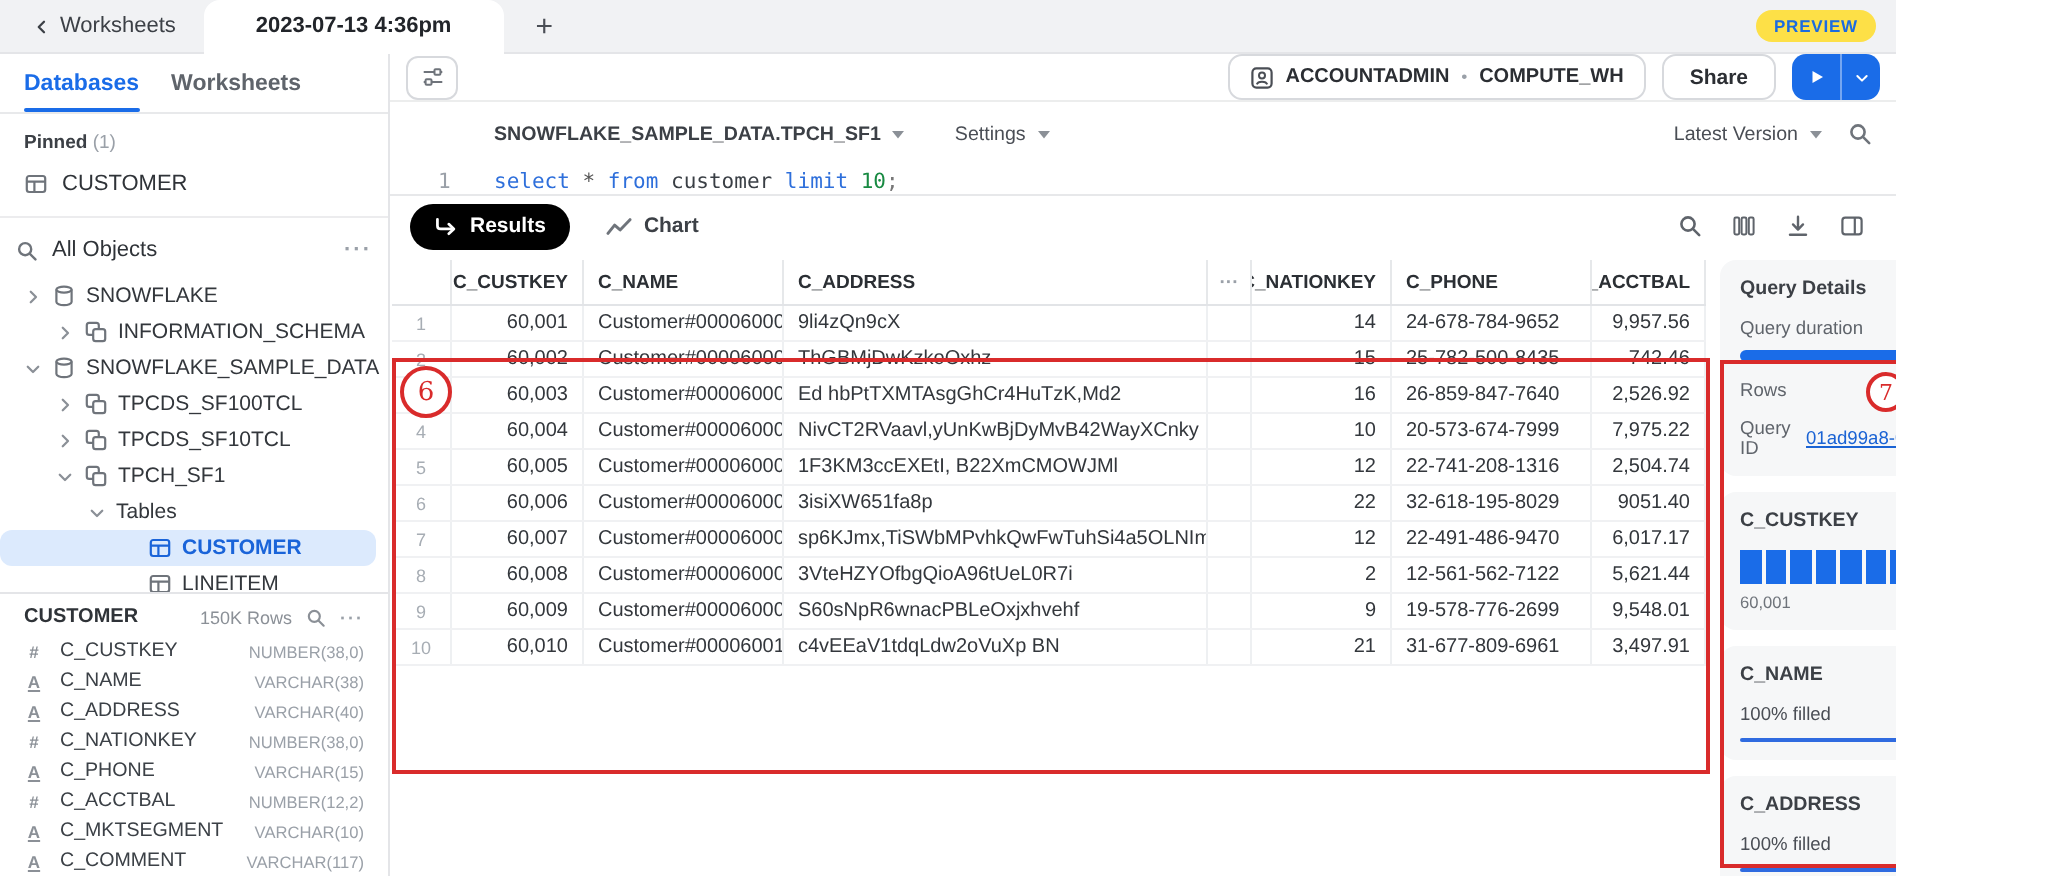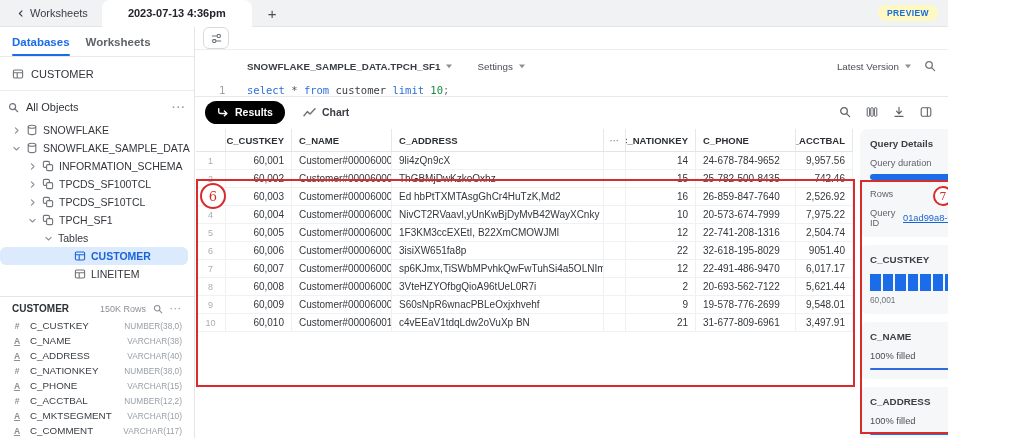--- a/index.html
+++ b/index.html
@@ -8,21 +8,21 @@
     width:948px; height:438px; position:relative; overflow:hidden;
     font-family:"Liberation Sans", sans-serif; font-size:11px; color:#33373c; background:#fff;
   }
   .ic { display:inline-block; flex:none; }
   
   .topbar { height:27px; background:#f1f2f4; border-bottom:1px solid #e4e5e8; display:flex; align-items:center; padding-left:8px; }
   .back-btn { display:flex; align-items:center; gap:5px; color:#3c4046; font-size:11px; padding:0 8px; cursor:pointer; }
   .back-btn .ic { width:9px; height:9px; }
   .wtab { height:27px; background:#fff; border-radius:8px 8px 0 0; display:flex; align-items:center; padding:0 26px; font-weight:bold; font-size:11px; color:#22252a; margin-left:6px; }
   .plus-btn { font-size:15px; color:#4a4e55; margin-left:16px; cursor:pointer; }
-  .preview { margin-left:auto; margin-right:10px; background:#fef9c3; color:#1b6be0; font-size:8.5px; font-weight:bold; padding:3px 9px; border-radius:9px; letter-spacing:.4px; }
+  .preview { margin-left:auto; margin-right:10px; background:#fde047; color:#1b6be0; font-size:8.5px; font-weight:bold; padding:3px 9px; border-radius:9px; letter-spacing:.4px; }
   
   .app { display:flex; height:411px; }
   .sidebar { width:195px; min-width:195px; border-right:1px solid #e4e5e8; display:flex; flex-direction:column; background:#fff; }
   .side-tabs { display:flex; gap:16px; padding:0 12px; height:30px; align-items:center; border-bottom:1px solid #e8e9eb; }
   .side-tab { font-size:11.5px; font-weight:bold; color:#5f646b; height:100%; display:flex; align-items:center; position:relative; cursor:pointer; }
   .side-tab.active { color:#1a6ce8; }
   .side-tab.active::after { content:""; position:absolute; left:0; right:0; bottom:0; height:2px; background:#1a6ce8; border-radius:1px; }
   .side-scroll { flex:1; overflow:hidden; padding-top:6px; }
   .sec-label { padding:3px 12px 4px; font-size:9.5px; font-weight:bold; color:#3c4046; }
   .sec-label .count { color:#9aa0a8; font-weight:normal; }
@@ -205,20 +205,24 @@
   </div>
 
   <div class="app">
 
     <div class="sidebar">
       <div class="side-tabs">
         <div class="side-tab active">Databases</div>
         <div class="side-tab">Worksheets</div>
       </div>
       <div class="side-scroll">
+        <div class="sec-label">
+          <span>Pinned</span>
+          <span class="count">(1)</span>
+        </div>
         <div class="pinned-item">
           <svg class="ic">
               <use href="#i-table"></use>
             </svg>
           <span>CUSTOMER</span>
         </div>
         <div class="sdivider"></div>
         <div class="all-objects">
           <svg class="ic">
               <use href="#i-search"></use>
@@ -229,37 +233,37 @@
         <div id="tree">
             <div class="tree-row" style="padding-left: 12px; align-items: center;">
               <svg class="ic chev">
                 <use href="#i-chevR"></use>
               </svg>
               <svg class="ic ticon">
                 <use href="#i-database"></use>
               </svg>
               <span>SNOWFLAKE</span>
             </div>
+            <div class="tree-row" style="padding-left: 28px;">
+              <svg class="ic chev">
+                <use href="#i-chevR"></use>
+              </svg>
+              <svg class="ic ticon">
+                <use href="#i-schema"></use>
+              </svg>
+              <span>INFORMATION_SCHEMA</span>
+            </div>
             <div class="tree-row" style="padding-left: 12px;">
               <svg class="ic chev">
                 <use href="#i-chevD"></use>
               </svg>
               <svg class="ic ticon">
                 <use href="#i-database"></use>
               </svg>
               <span>SNOWFLAKE_SAMPLE_DATA</span>
-            </div>
-            <div class="tree-row" style="padding-left: 28px;">
-              <svg class="ic chev">
-                <use href="#i-chevR"></use>
-              </svg>
-              <svg class="ic ticon">
-                <use href="#i-schema"></use>
-              </svg>
-              <span>INFORMATION_SCHEMA</span>
             </div>
             <div class="tree-row" style="padding-left: 28px;">
               <svg class="ic chev">
                 <use href="#i-chevR"></use>
               </svg>
               <svg class="ic ticon">
                 <use href="#i-schema"></use>
               </svg>
               <span>TPCDS_SF100TCL</span>
             </div>
@@ -358,20 +362,43 @@
           </div>
       </div>
     </div>
 
     <div class="main">
       <div class="main-head">
         <div class="sliders-btn">
           <svg class="ic">
               <use href="#i-sliders"></use>
             </svg>
+        </div>
+        <div class="head-right">
+          <div class="ctx-btn">
+            <svg class="ic">
+                <use href="#i-person"></use>
+              </svg>
+            <span>ACCOUNTADMIN</span>
+            <span class="ctx-sep">•</span>
+            <span>COMPUTE_WH</span>
+          </div>
+          <div class="share-btn">Share</div>
+          <div class="run-btn">
+            <div class="run-play">
+              <svg class="ic">
+                  <use href="#i-play"></use>
+                </svg>
+            </div>
+            <div class="run-caret">
+              <svg class="ic">
+                  <use href="#i-chevD"></use>
+                </svg>
+            </div>
+          </div>
         </div>
       </div>
 
       <div class="editor">
         <div class="ed-top">
           <div class="ctx-pick">
             <span>SNOWFLAKE_SAMPLE_DATA.TPCH_SF1</span>
             <svg class="ic">
                 <use href="#i-caret"></use>
               </svg>
@@ -512,21 +539,21 @@
                 <div class="cell al">22-491-486-9470</div>
                 <div class="cell ar">6,017.17</div>
               </div>
               <div class="rt-row">
                 <div class="cell rn">8</div>
                 <div class="cell ar">60,008</div>
                 <div class="cell al">Customer#000060008</div>
                 <div class="cell al">3VteHZYOfbgQioA96tUeL0R7i</div>
                 <div class="cell ac ovf"></div>
                 <div class="cell ar">2</div>
-                <div class="cell al">20-693-562-7122</div>
+                <div class="cell al">12-561-562-7122</div>
                 <div class="cell ar">5,621.44</div>
               </div>
               <div class="rt-row">
                 <div class="cell rn">9</div>
                 <div class="cell ar">60,009</div>
                 <div class="cell al">Customer#000060009</div>
                 <div class="cell al">S60sNpR6wnacPBLeOxjxhvehf</div>
                 <div class="cell ac ovf"></div>
                 <div class="cell ar">9</div>
                 <div class="cell al">19-578-776-2699</div>

